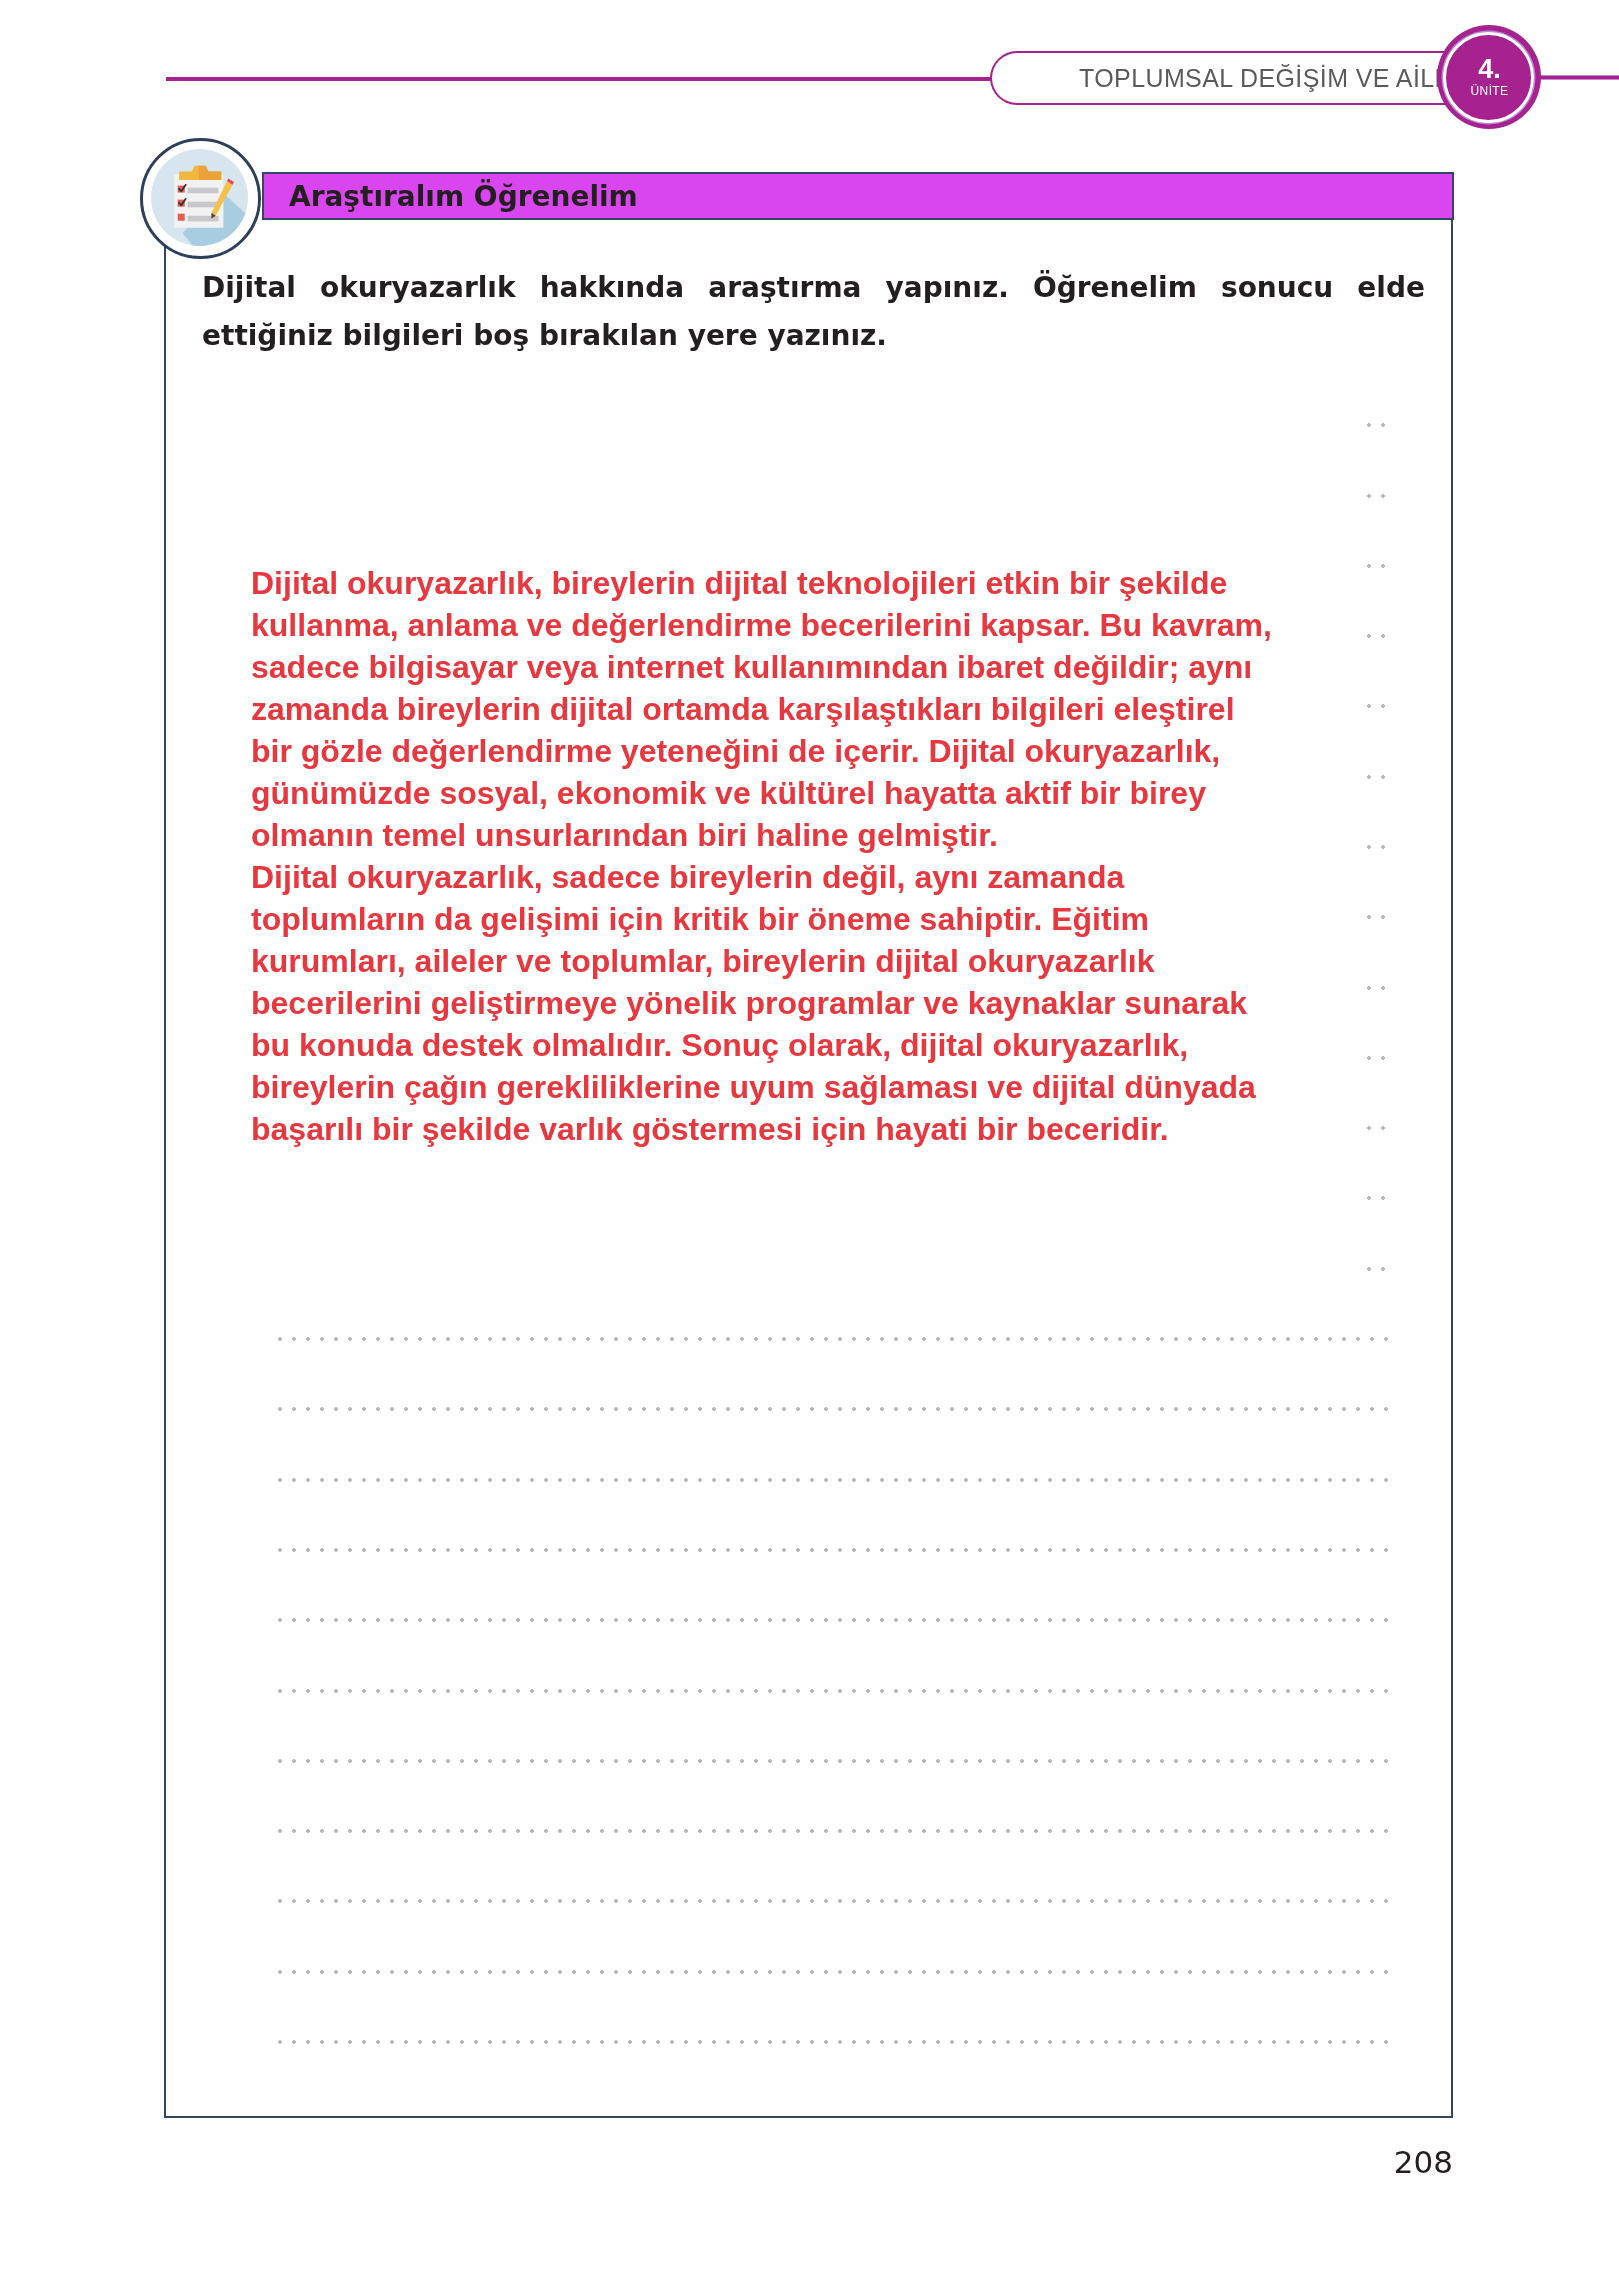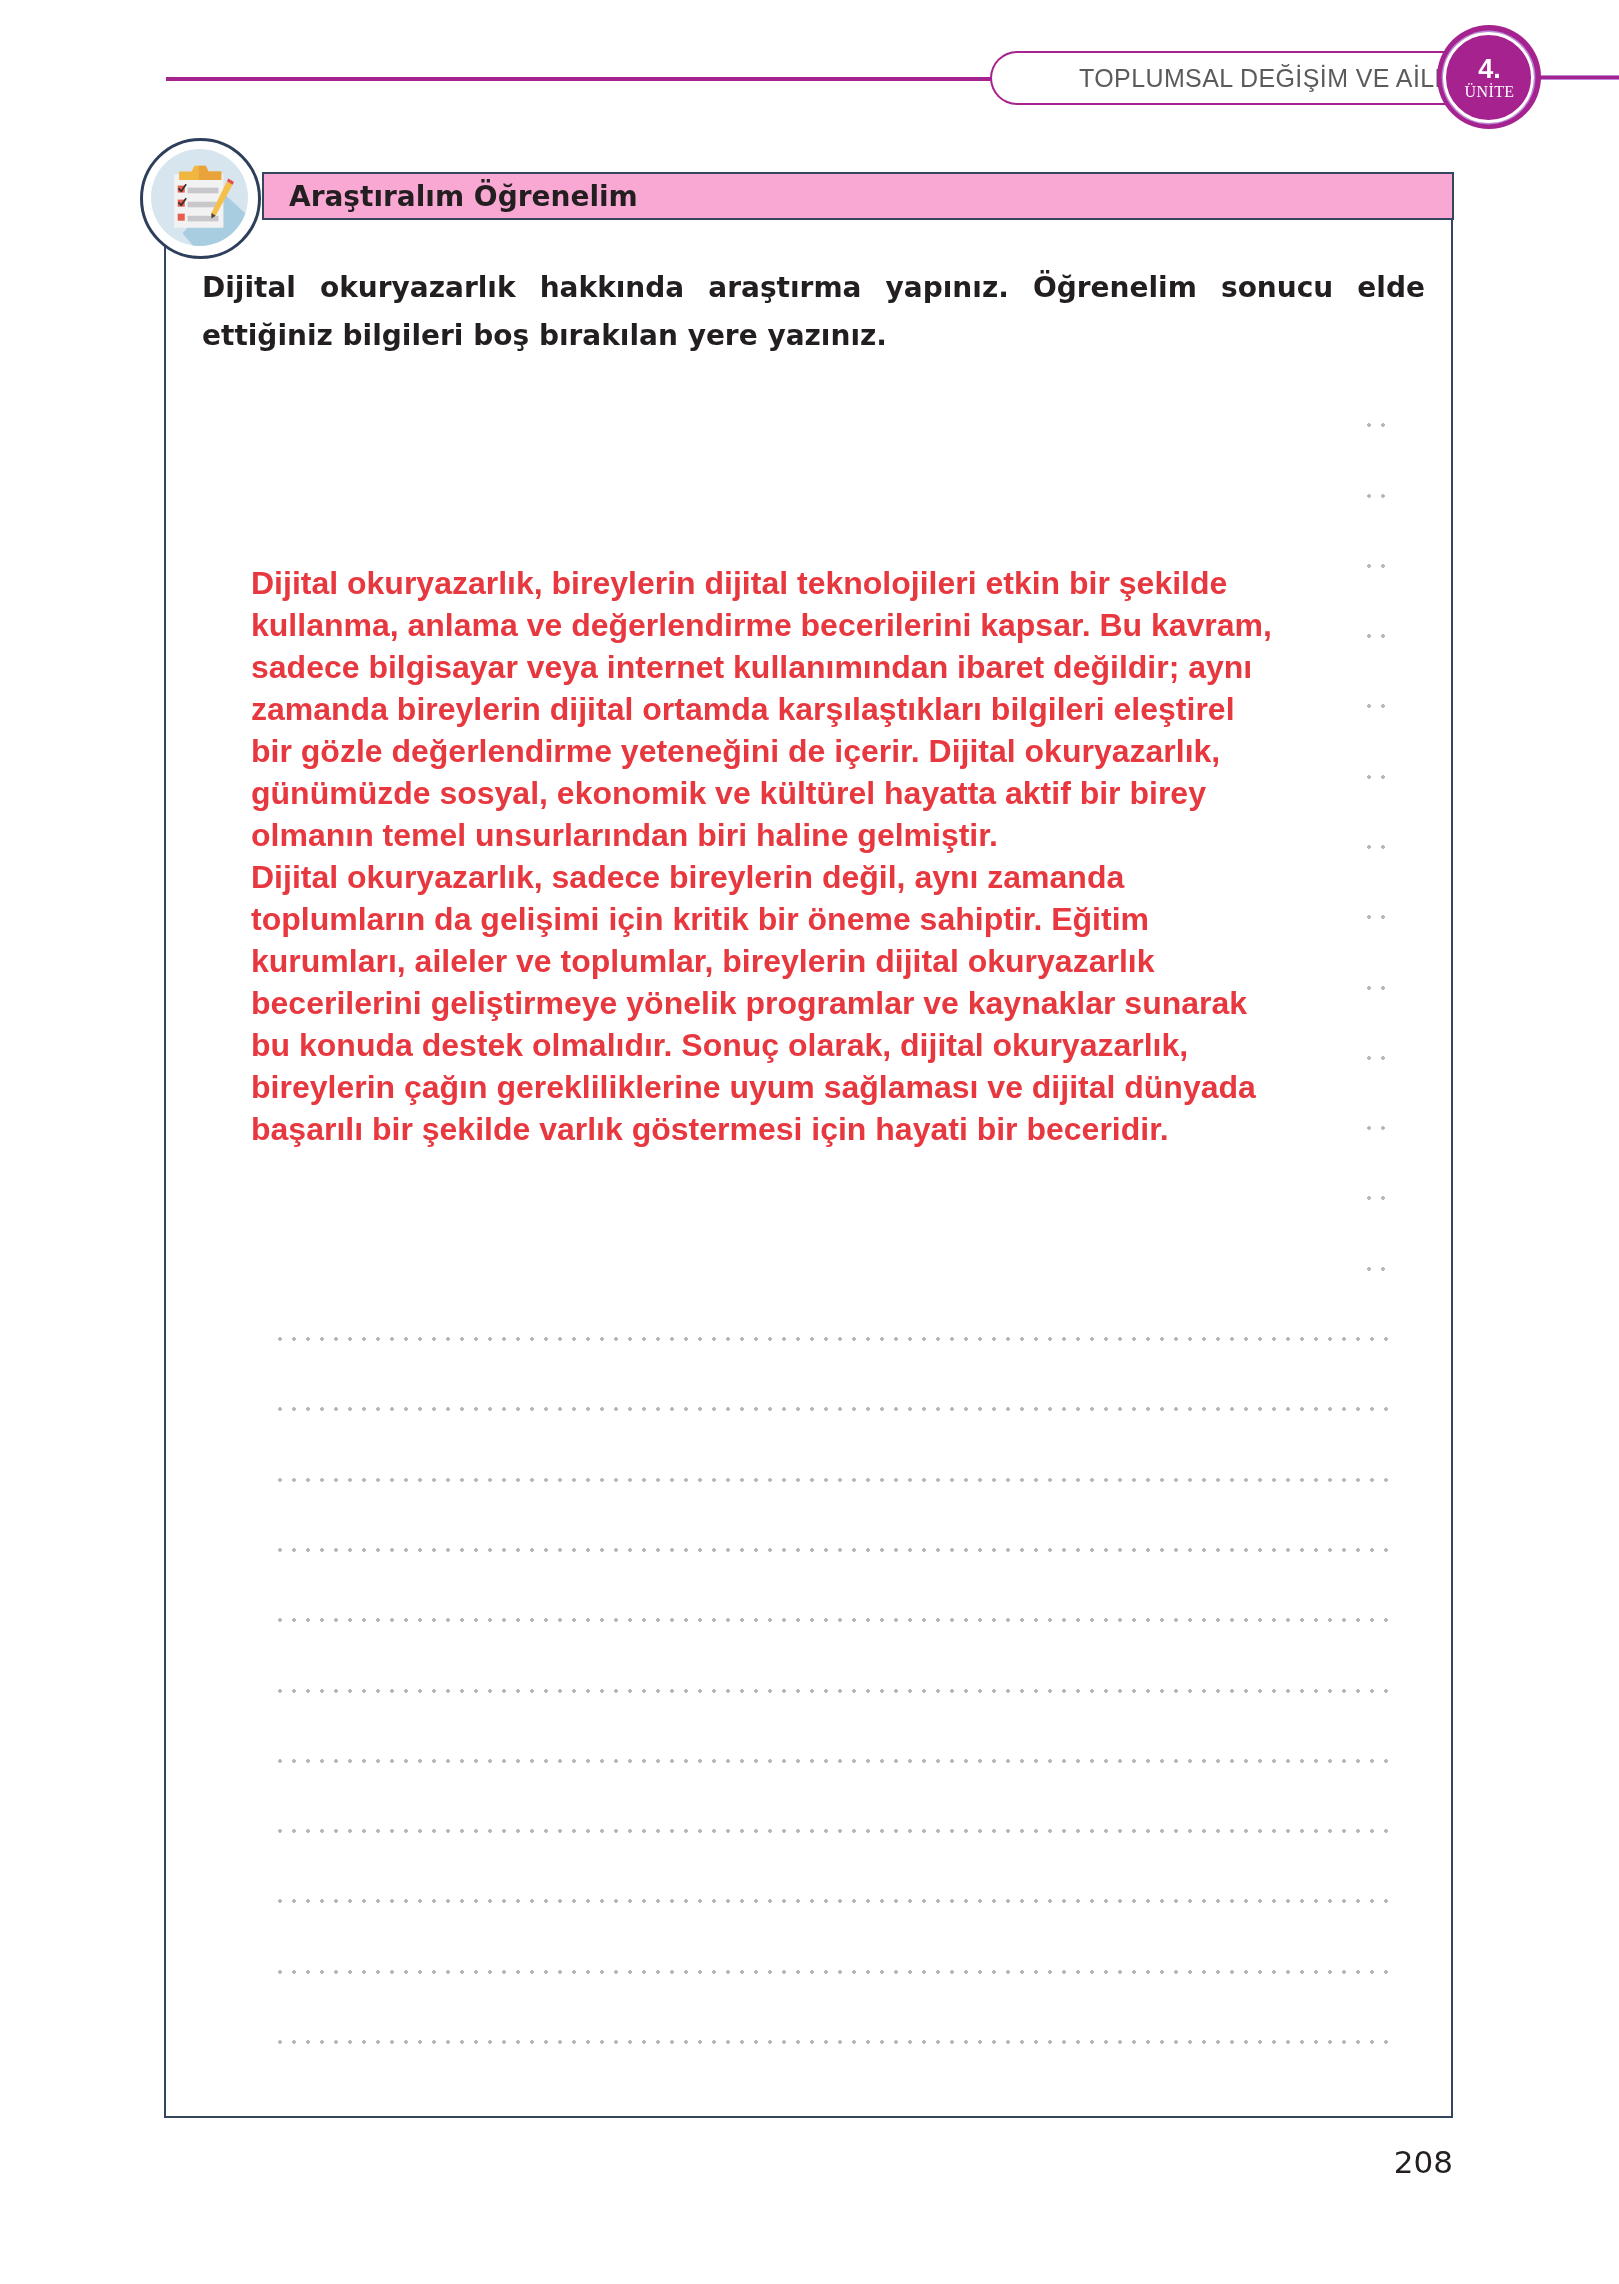--- a/index.html
+++ b/index.html
@@ -34,30 +34,30 @@
     position: absolute; left: 1443px; top: 32px; width: 91px; height: 91px;
     border-radius: 50%; border: 3.5px solid #ffffff; box-shadow: 0 0 0 1.4px #b98bd8;
   }
   .unit-badge-inner {
     position: absolute; left: 1450px; top: 38px; width: 79px; height: 79px;
     border-radius: 50%; background: #a5228f;
     display: flex; flex-direction: column; align-items: center; justify-content: center;
     color: #ffffff;
   }
   .unit-num { font-family: "Liberation Sans", sans-serif; font-weight: bold; font-size: 27px; line-height: 27px; }
-  .unit-label { font-family: Liberation Serif, serif; font-size: 16px; line-height: 17px; letter-spacing: 0.4px; }
+  .unit-label { font-family: Liberation Sans, sans-serif; font-size: 12px; line-height: 17px; letter-spacing: 0.4px; }
 
   
   .activity-box {
     position: absolute; left: 164px; top: 220px; width: 1289px; height: 1898px;
     border: 2.1px solid #34465e; border-top: none;
   }
   .activity-header {
     position: absolute; left: 262px; top: 172px; width: 1192px; height: 48px;
-    background: #f9a8d4; border: 2.1px solid #34465e;
+    background: #d946ef; border: 2.1px solid #34465e;
     display: flex; align-items: center; padding-left: 25px;
   }
   .activity-title {
     font-family: "DejaVu Sans", sans-serif; font-weight: bold; font-size: 28px; color: #231f20;
   }
   .icon-circle {
     position: absolute; left: 140px; top: 138px; width: 121px; height: 121px;
     border-radius: 50%; background: #ffffff; border: 3.5px solid #2e3f5c;
   }
   .icon-circle-inner {

